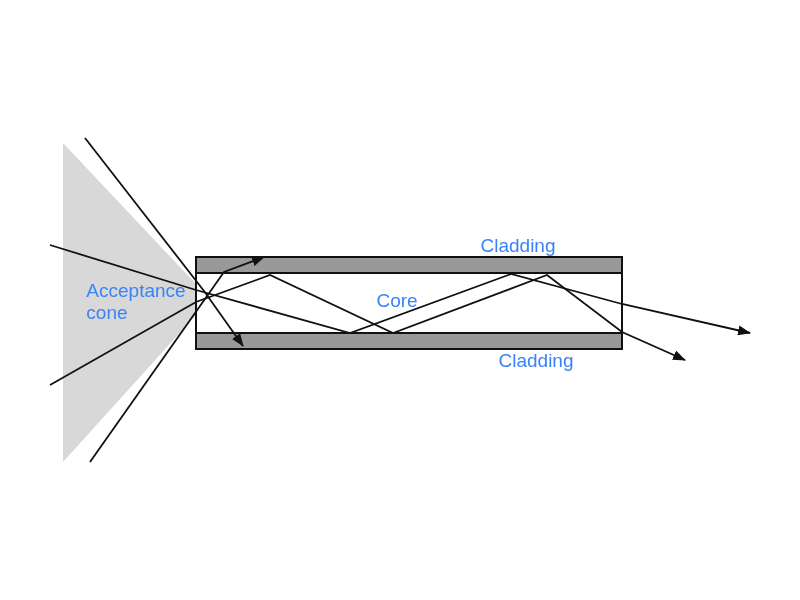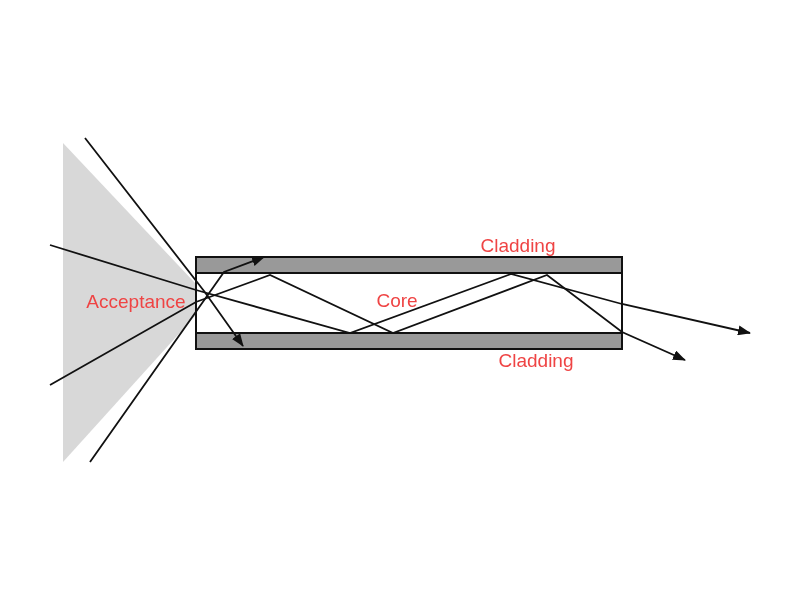--- a/index.html
+++ b/index.html
@@ -7,21 +7,21 @@
     position: relative;
     width: 800px;
     height: 600px;
     background: #ffffff;
     overflow: hidden;
     font-family: "Liberation Sans", sans-serif;
   }
   #diagram-svg { position: absolute; left: 0; top: 0; }
   .dlabel {
     position: absolute;
-    color: #ef4444;
+    color: #3b82f6;
     font-size: 19px;
     line-height: 22px;
     text-align: left;
     white-space: nowrap;
     transform: translate(-50%, -50%);
     user-select: none;
   }
   .lbl-acceptance { left: 136px; top: 302px; }
   .lbl-core       { left: 397px; top: 301px; }
   .lbl-clad-top   { left: 518px; top: 246px; }
@@ -49,18 +49,19 @@
     <g id="layer-rays">
         <polyline points="90,462 224,272 264,257" fill="none" stroke="#111111" stroke-width="1.8" stroke-linejoin="miter" marker-end="url(#arrowhead)"></polyline>
         <polyline points="85,138 204,291 243,346" fill="none" stroke="#111111" stroke-width="1.8" stroke-linejoin="miter" marker-end="url(#arrowhead)"></polyline>
         <polyline points="50,245 196,290 350,333 511,274 622,304 750,333" fill="none" stroke="#111111" stroke-width="1.8" stroke-linejoin="miter" marker-end="url(#arrowhead)"></polyline>
         <polyline points="50,385 196,302 270,275 393,333 547,275 622,332 685,360" fill="none" stroke="#111111" stroke-width="1.8" stroke-linejoin="miter" marker-end="url(#arrowhead)"></polyline>
       </g>
   </svg>
 
   <div class="dlabel lbl-acceptance">
     <div>Acceptance</div>
+    <div>cone</div>
   </div>
   <div class="dlabel lbl-core">Core</div>
   <div class="dlabel lbl-clad-top">Cladding</div>
   <div class="dlabel lbl-clad-bot">Cladding</div>
 
 </div>
 
 </body></html>

